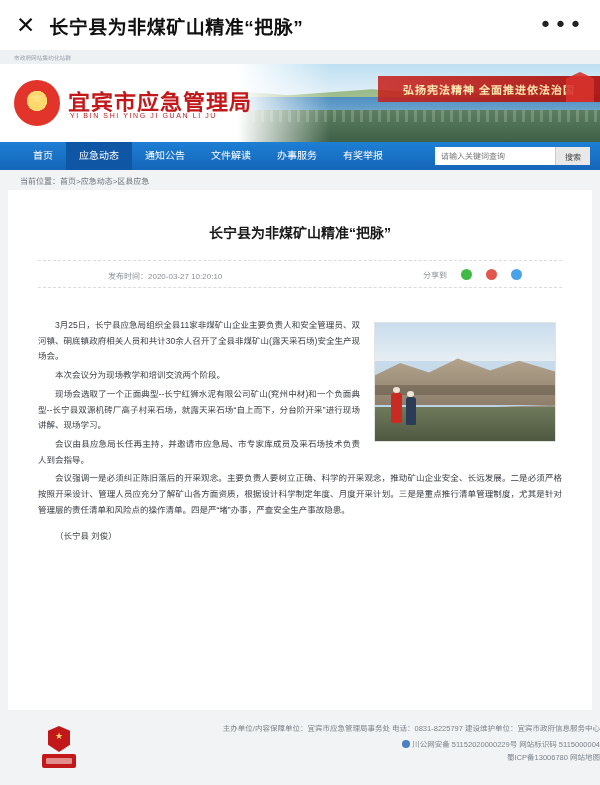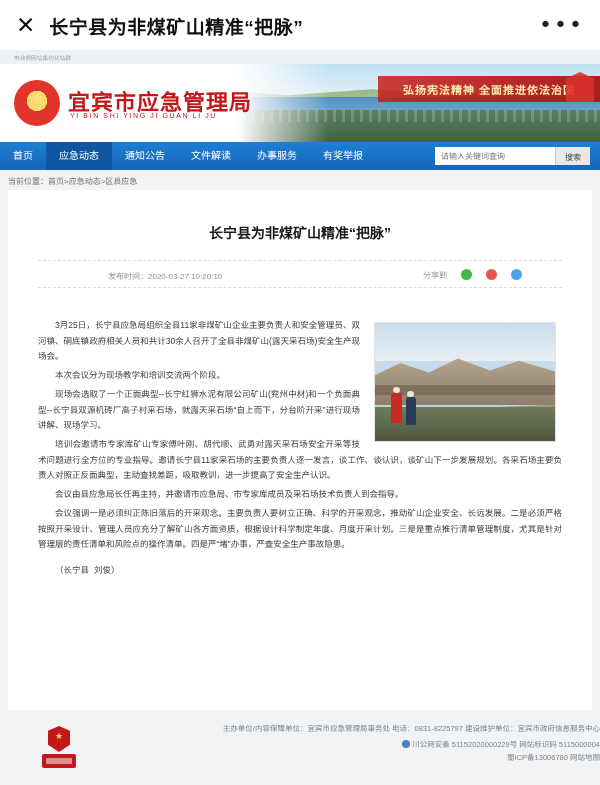--- a/index.html
+++ b/index.html
@@ -184,21 +184,21 @@
     opacity: .9;
   }
 
   
   .nav {
     height: 28px;
     background: linear-gradient(#1d7fd4, #1565b8);
     display: flex;
     align-items: center;
     position: relative;
-    padding-left: 0;
+    padding-left: 20px;
     box-sizing: border-box;
   }
   .nav-item {
     color: #ffffff;
     font-size: 10px;
     padding: 0 13px;
     line-height: 28px;
     height: 28px;
     white-space: nowrap;
     cursor: pointer;
@@ -237,21 +237,21 @@
     cursor: pointer;
     border-left: 1px solid #ccc;
   }
 
   
   .breadcrumb {
     height: 20px;
     background: #f2f3f5;
     display: flex;
     align-items: center;
-    padding-left: 8px;
+    padding-left: 20px;
     font-size: 8px;
     color: #6a737c;
   }
 
   
   .article {
     margin: 0 8px;
     background: #ffffff;
     padding: 18px 30px 26px 30px;
     box-sizing: border-box;
@@ -361,21 +361,20 @@
     position: absolute; left: 1px; top: -6px;
     width: 7px; height: 6px;
     background: #efe6d8;
     border-radius: 50%;
   }
   .signature {
     margin-top: 10px;
     font-size: 8.5px;
     color: #3a3f45;
     text-indent: 2em;
-    font-family: Liberation Mono, monospace;
   }
 
   
   .footer {
     background: #f2f3f5;
     padding: 12px 0 10px;
     text-align: right;
     position: relative;
   }
   .footer-badge {
@@ -493,21 +492,20 @@
           <div class="fquarry"></div>
           <div class="fbench"></div>
           <div class="froad"></div>
           <div class="fground"></div>
           <div class="fperson"></div>
           <div class="fperson2"></div>
         </div>
         <p>3月25日，长宁县应急局组织全县11家非煤矿山企业主要负责人和安全管理员、双河镇、硐底镇政府相关人员和共计30余人召开了全县非煤矿山(露天采石场)安全生产现场会。</p>
         <p>本次会议分为现场教学和培训交流两个阶段。</p>
         <p>现场会选取了一个正面典型--长宁红狮水泥有限公司矿山(兖州中材)和一个负面典型--长宁县双源机砖厂高子村采石场，就露天采石场“自上而下，分台阶开采”进行现场讲解、现场学习。</p>
-        <p>培训会邀请市专家库矿山专家傅叶刚、胡代顺、武勇对露天采石场安全开采等技术问题进行全方位的专业指导。邀请长宁县11家采石场的主要负责人逐一发言，谈工作、谈认识，谈矿山下一步发展规划。各采石场主要负责人对照正反面典型，主动查找差距，吸取教训，进一步提高了安全生产认识。</p>
         <p>会议由县应急局长任再主持，并邀请市应急局、市专家库成员及采石场技术负责人到会指导。</p>
         <p>会议强调一是必须纠正陈旧落后的开采观念。主要负责人要树立正确、科学的开采观念，推动矿山企业安全、长远发展。二是必须严格按照开采设计、管理人员应充分了解矿山各方面资质，根据设计科学制定年度、月度开采计划。三是是重点推行清单管理制度，尤其是针对管理层的责任清单和风险点的操作清单。四是严“堵”办事，严查安全生产事故隐患。</p>
       </div>
 
       <div class="signature">（长宁县 刘俊）</div>
     </div>
 
     <div class="footer">
       <div class="footer-badge"></div>
       <div class="footer-badge2"></div>

